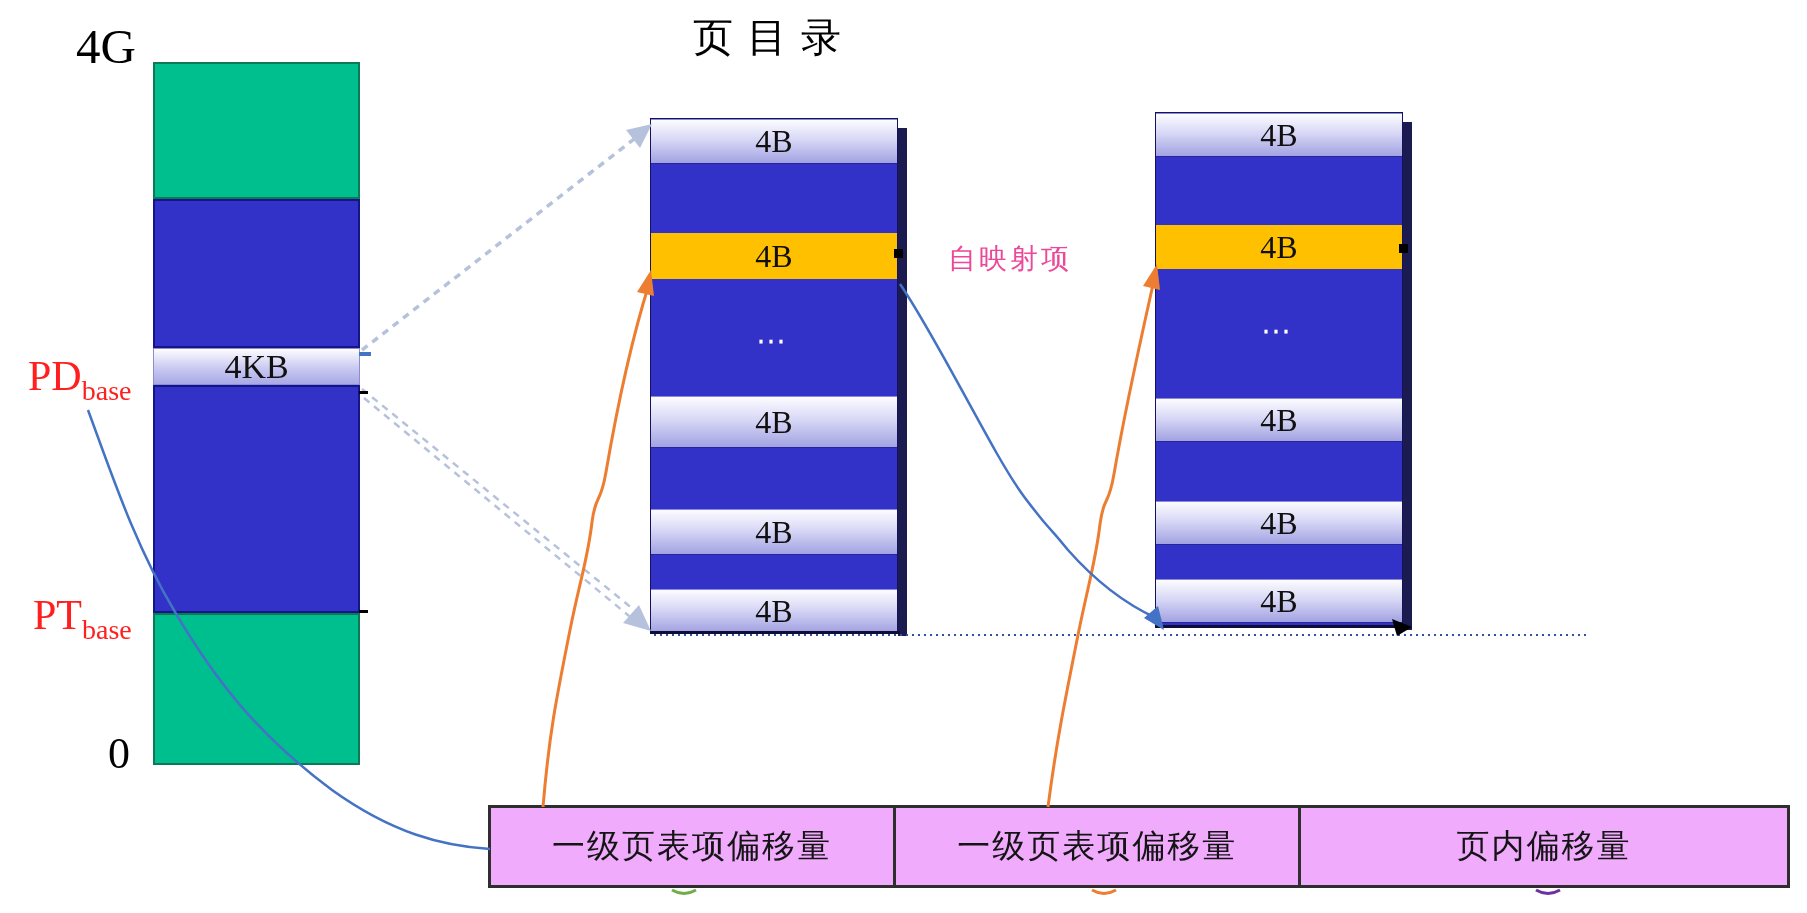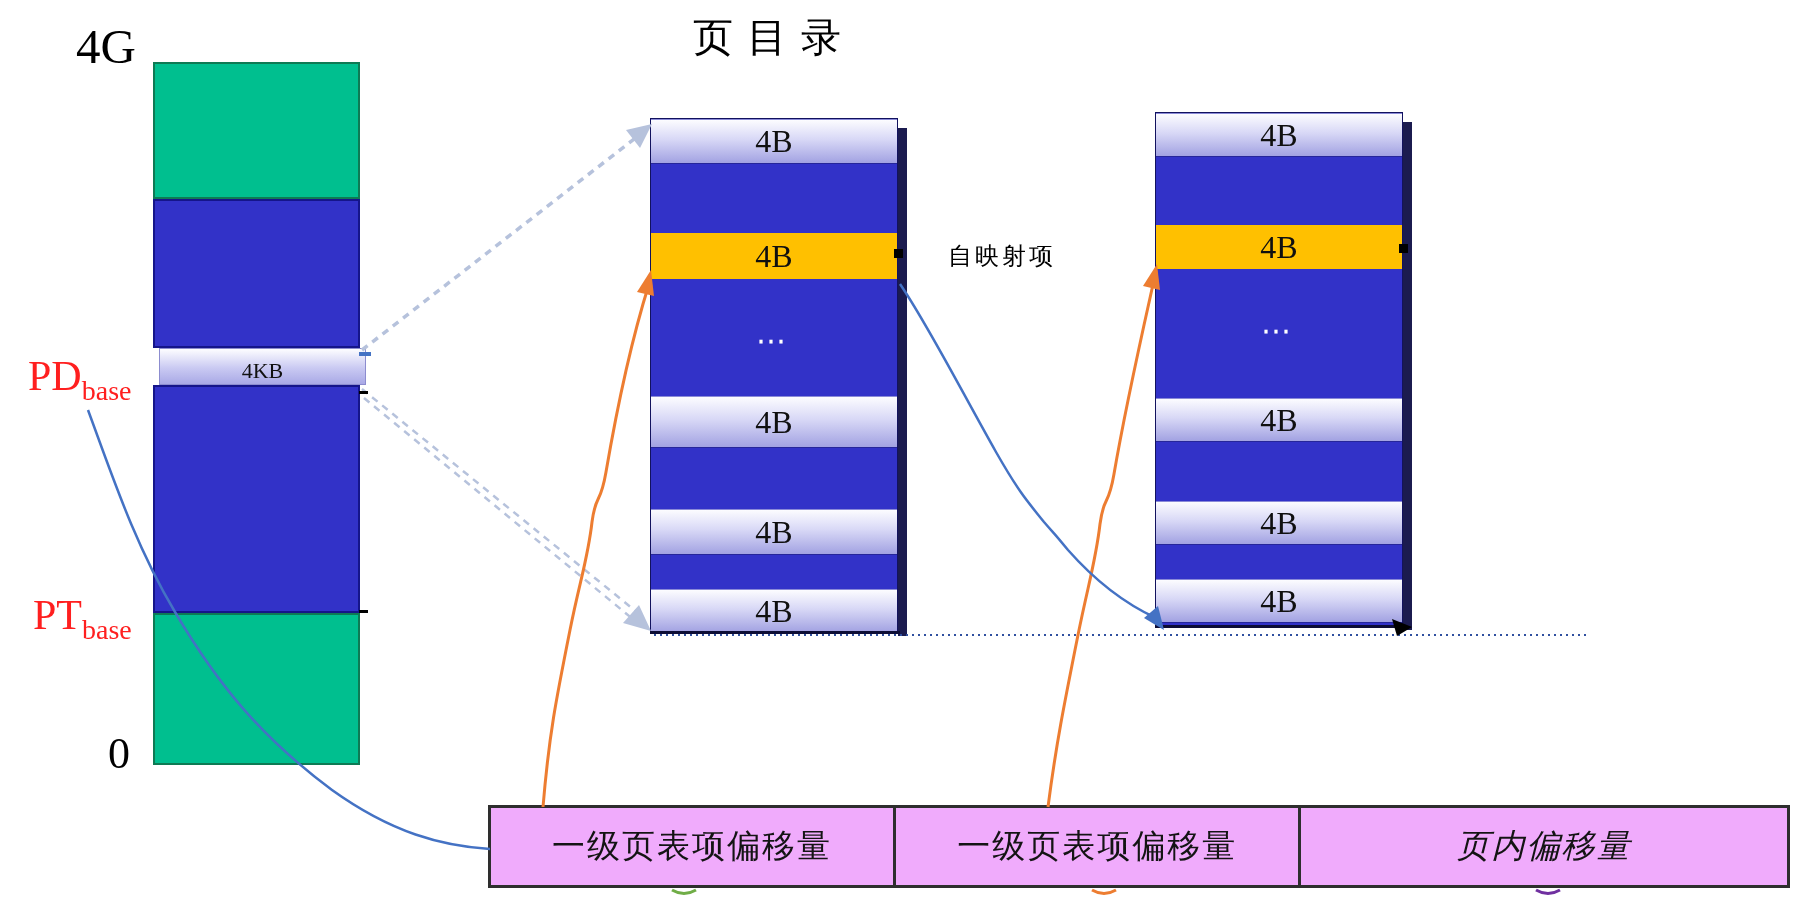--- a/index.html
+++ b/index.html
@@ -3,33 +3,33 @@
 <meta charset="utf-8">
 <style>
   html,body{margin:0;padding:0;background:#fff;}
   #canvas{position:relative;width:1807px;height:913px;background:#ffffff;overflow:hidden;
           font-family:"Liberation Serif","DejaVu Serif",serif;}
   
   .sec{position:absolute;left:153px;width:207px;box-sizing:border-box;}
   .sec.green{background:#00BF8F;border:2px solid #0E7A54;}
   .sec.blue{background:#3232C8;border:2px solid #15158A;}
   .sec.band{background:linear-gradient(#FDFDFF,#C9C9F2 55%,#A9A9E6);border:1px solid #8C8CCF;
-            display:flex;align-items:flex-end;justify-content:center;font-size:22px;color:#111;margin-left:6px;}
+            display:flex;align-items:center;justify-content:center;font-size:34px;color:#111;}
   
   .col{position:absolute;width:248px;background:#3232C8;border:1px solid #12125E;box-sizing:border-box;}
   .row{position:absolute;left:0;width:100%;box-sizing:border-box;display:flex;align-items:center;justify-content:center;
        font-size:32px;color:#101010;}
   .row.light{background:linear-gradient(#FCFCFF,#D8D8F6 45%,#A2A2E2);border-top:1px solid #8A8AD8;border-bottom:1px solid #26269A;}
   .row.orange{background:#FFC000;}
   .dots{position:absolute;left:0;width:100%;text-align:center;color:#FFFFFF;font-size:30px;letter-spacing:6px;}
   .colshadow{position:absolute;width:9px;background:#1B1B4F;}
   .colbase{position:absolute;height:3px;background:#0D0D35;}
   
   .cn-title{position:absolute;width:248px;text-align:center;font-size:40px;letter-spacing:14px;color:#000000;white-space:nowrap;}
-  .cn-label{position:absolute;font-size:24px;letter-spacing:3px;color:#000000;white-space:nowrap;}
+  .cn-label{position:absolute;font-size:28px;letter-spacing:3px;color:#ec4899;white-space:nowrap;}
   .numlabel{position:absolute;color:#000;white-space:nowrap;}
   .redlabel{position:absolute;color:#FF1F1F;white-space:nowrap;font-size:42px;}
   .redlabel .sub{font-size:28px;vertical-align:-10px;}
   
   #addr-table{position:absolute;left:488px;top:805px;width:1302px;height:83px;display:flex;
               border:3px solid #2E2E2E;box-sizing:border-box;background:#f0abfc;
               font-family:"Liberation Sans","DejaVu Sans",sans-serif;}
   .addr-cell{height:100%;display:flex;align-items:center;justify-content:center;
              font-size:33px;letter-spacing:2px;color:#141414;box-sizing:border-box;}
   .addr-cell:not(:last-child){border-right:3px solid #2E2E2E;}
@@ -100,21 +100,21 @@
       </div>
   </div>
   <div class="colshadow" style="left:1403px;top:122px;height:508px;"></div>
   <div class="colbase" style="left:1155px;top:625px;width:250px;"></div>
 
   <div class="cn-label" style="left:948px;top:240px;">自映射项</div>
 
   <div id="addr-table">
     <div class="addr-cell" style="width:407px;">一级页表项偏移量</div>
     <div class="addr-cell" style="width:407px;">一级页表项偏移量</div>
-    <div class="addr-cell" style="width:488px;font-style:italic;">页内偏移量</div>
+    <div class="addr-cell" style="width:488px;">页内偏移量</div>
   </div>
 
   <svg width="1807" height="913" viewBox="0 0 1807 913">
 
     <path d="M362 350 L638 136" stroke="#B6C2DC" stroke-width="3.5" stroke-dasharray="7 6" fill="none"></path>
     <polygon points="652,124 640,148 626,130" fill="#B6C2DC"></polygon>
 
     <path d="M362 389 L638 613" stroke="#B6C2DC" stroke-width="2.5" stroke-dasharray="7 6" fill="none"></path>
     <path d="M364 398 L634 620" stroke="#B6C2DC" stroke-width="2.5" stroke-dasharray="7 6" fill="none"></path>
     <polygon points="651,631 623,623 639,605" fill="#B6C2DC"></polygon>

